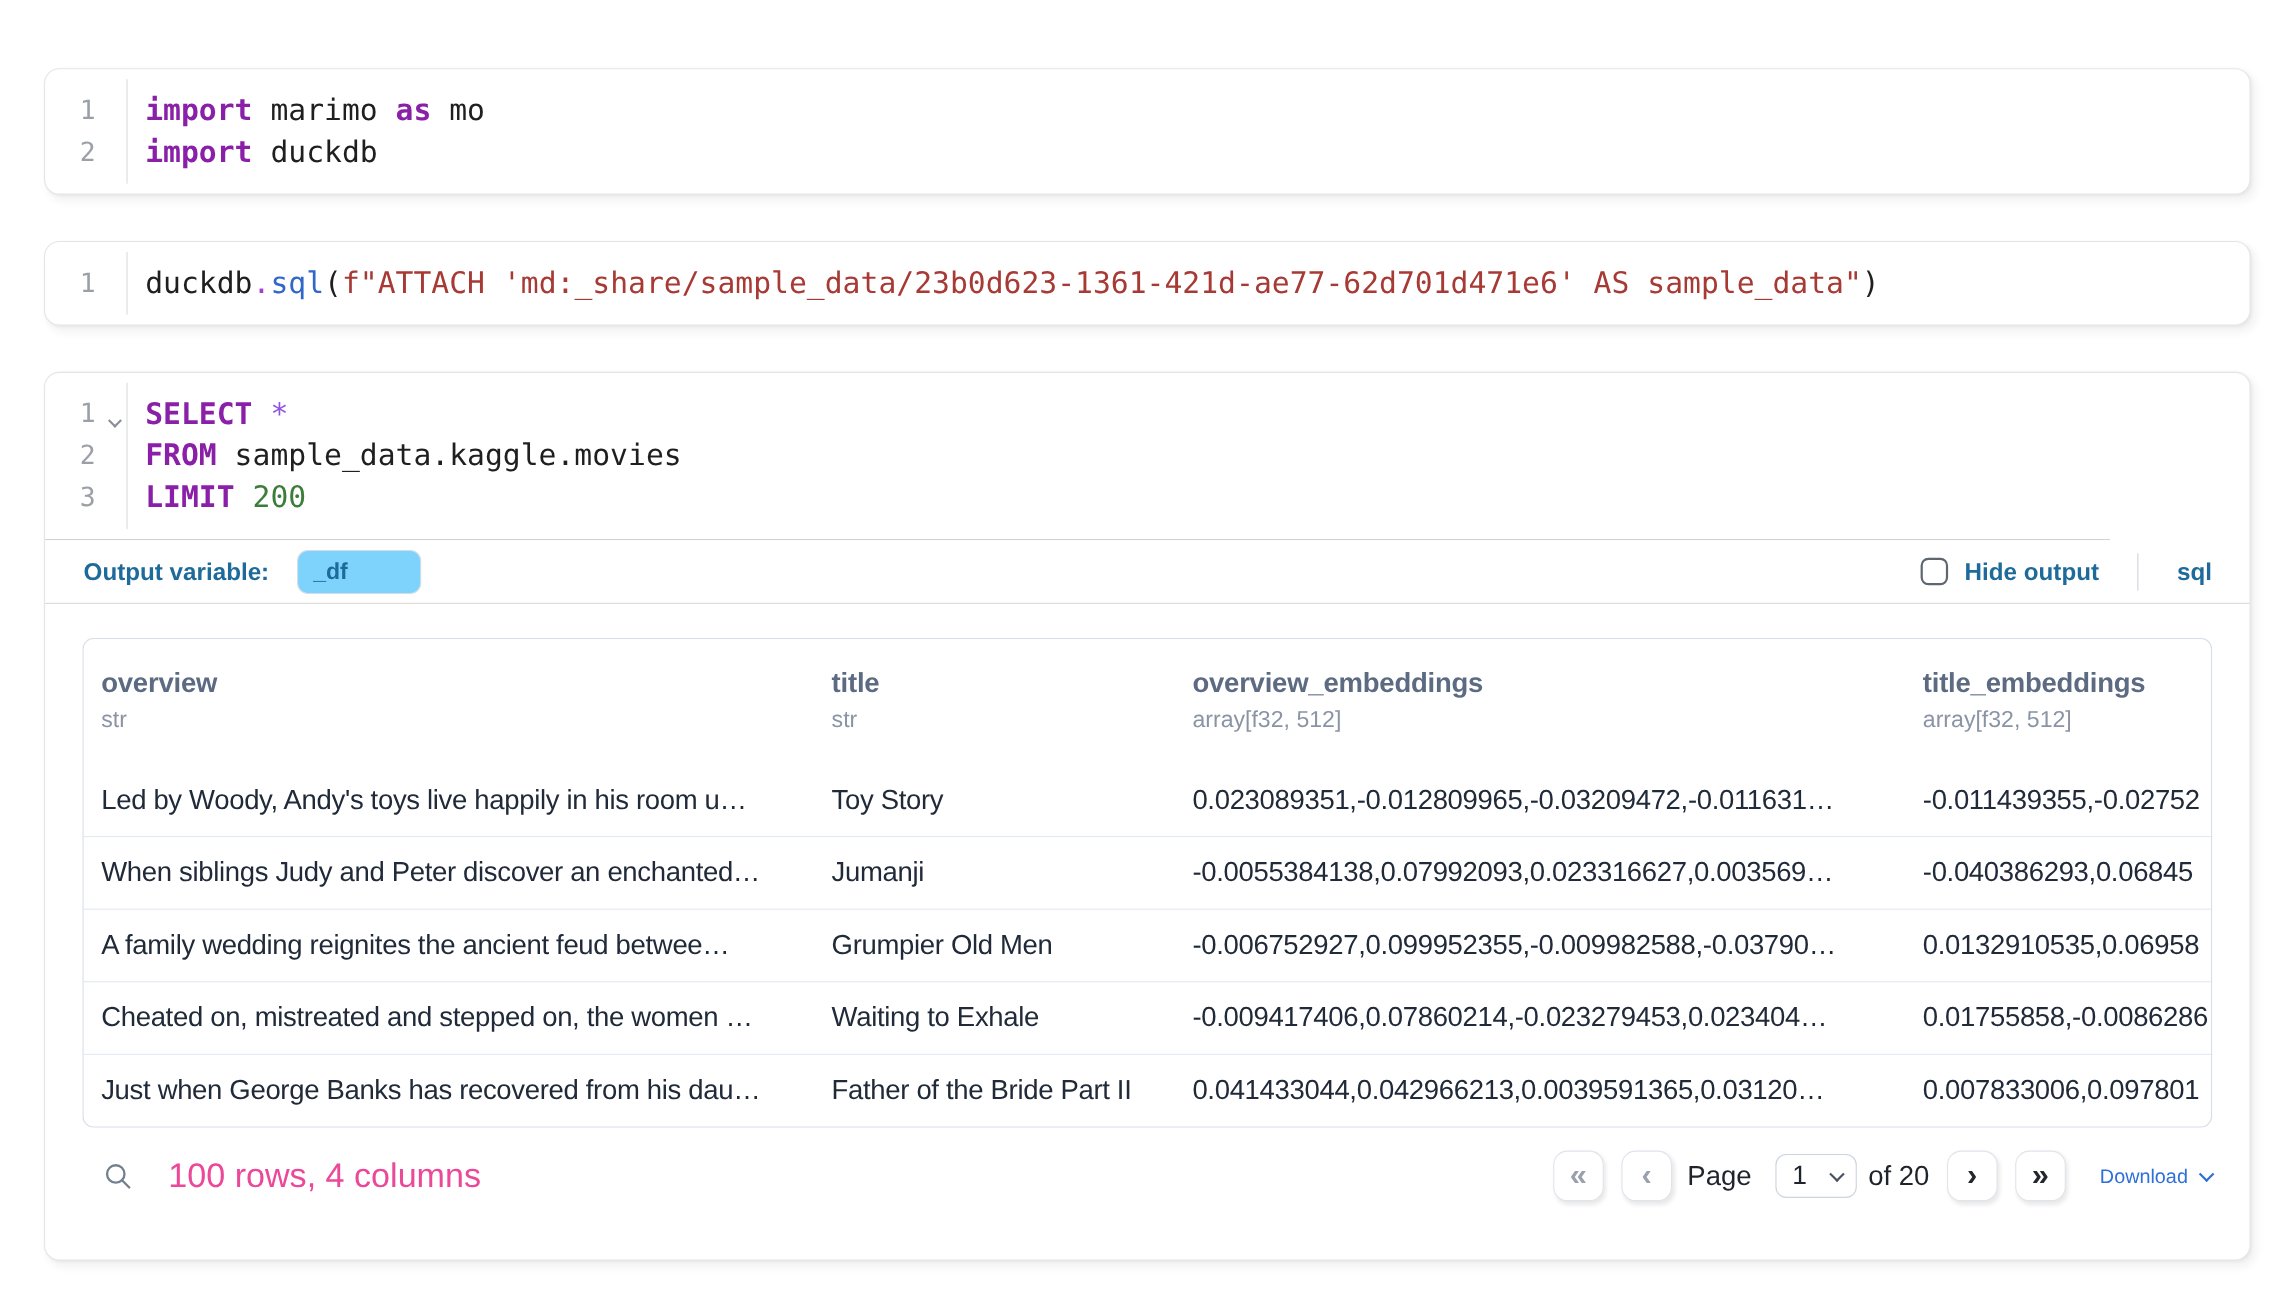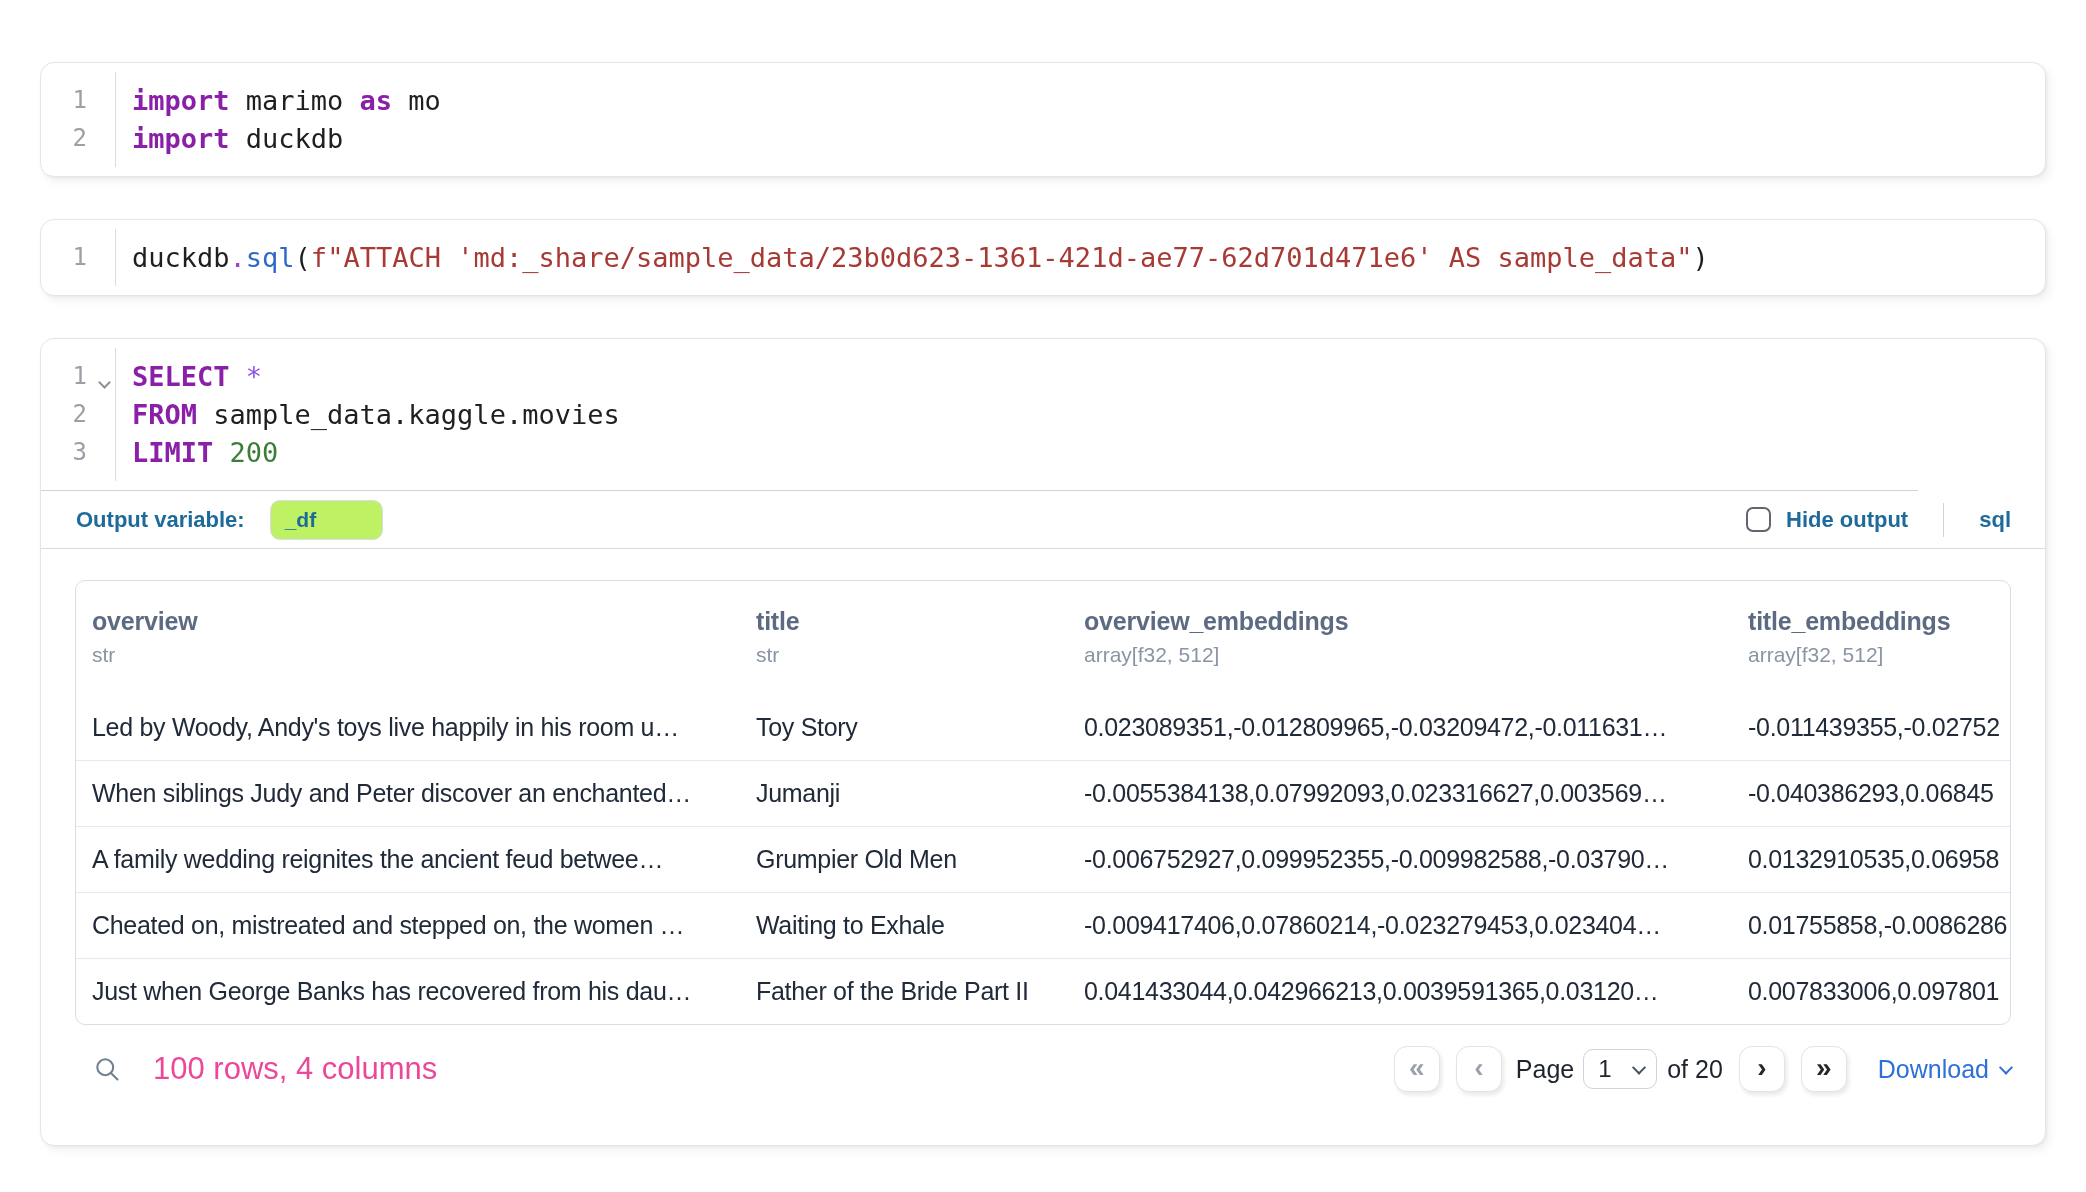--- a/index.html
+++ b/index.html
@@ -34,21 +34,21 @@
 
   
   .divider-a { height:1px; background:#d3d3d3; margin-right:127px; }
   .divider-b { height:1px; background:#dadada; }
   .sql-footer { height:57px; display:flex; align-items:center; justify-content:space-between; padding:0 34px 0 35px; }
   .sqlf-left { display:flex; align-items:center;text-align:center; }
   .ov-label { color:#1e6a9b; font-weight:bold; font-size:22px; }
   .ov-input {
     margin-left:25px; width:113px; height:40px; border:1px solid #d5dde8; border-radius:10px;
     display:flex; align-items:center; padding-left:14px;
-    color:#1e6a9b; font-weight:bold; font-size:21px; background:#bef264;
+    color:#1e6a9b; font-weight:bold; font-size:21px; background:#7dd3fc;
   }
   .sqlf-right { display:flex; align-items:center; }
   .checkbox { width:25px; height:25px; border:2px solid #60666e; border-radius:7px; background:#fff; }
   .hide-label { margin-left:15px; color:#1e6a9b; font-weight:bold; font-size:22px; }
   .vsep { width:1px; height:34px; background:#ccd3dc; margin:0 35px; }
   .lang-label { color:#1e6a9b; font-weight:bold; font-size:22px; }
 
   
   .output-area { padding:31px 34px 40px 34px; }
   .data-table { border:1px solid #d8dee8; border-radius:10px; overflow:hidden; background:#fff; }
@@ -68,32 +68,32 @@
   .tf-right { display:flex; align-items:center; }
   .pbtn {
     width:46px; height:46px; border:1px solid #e0e4eb; border-radius:13px; background:#fff;
     box-shadow:2px 3px 4px rgba(0,0,0,.09);
     display:flex; align-items:center; justify-content:center;
     font-size:28px; line-height:1; font-weight:bold; padding-bottom:3px;
   }
   .pbtn.disabled { color:#9aa1ad; }
   .pbtn.enabled  { color:#23272e; }
   .pbtn + .pbtn { margin-left:16px; }
-  .page-word { margin:0 9px 0 14px; color:#1f242c; font-size:25px; }
+  .page-word { margin:0 22px 0 14px; color:#1f242c; font-size:25px; }
   .pselect {
     width:74px; height:40px; border:1px solid #ccd4e0; border-radius:10px; background:#fff;
     display:flex; align-items:center; justify-content:space-between; padding:0 12px 0 14px;
     color:#1f242c; font-size:24px;
   }
   .of-total { margin:0 16px 0 10px; color:#1f242c; font-size:25px; }
   .chev {
     width:10px; height:10px; border-right:2px solid #4a5260; border-bottom:2px solid #4a5260;
     transform:rotate(45deg) translate(-1px,-1px);
   }
-  .download { margin-left:31px; display:flex; align-items:center; background:none; border:none; color:#2e6fd8; font-size:25px; font-family:"Liberation Sans",sans-serif;justify-content:space-between; }
+  .download { margin-left:31px; display:flex; align-items:center; background:none; border:none; color:#2e6fd8; font-size:18px; font-family:"Liberation Sans",sans-serif;justify-content:space-between; }
   .download .chev { margin-left:12px; border-color:#2e6fd8; }
 </style>
 </head>
 <body>
 
 <div class="page">
 
   <div class="cell">
     <div class="code-area">
       <div class="code-line">

